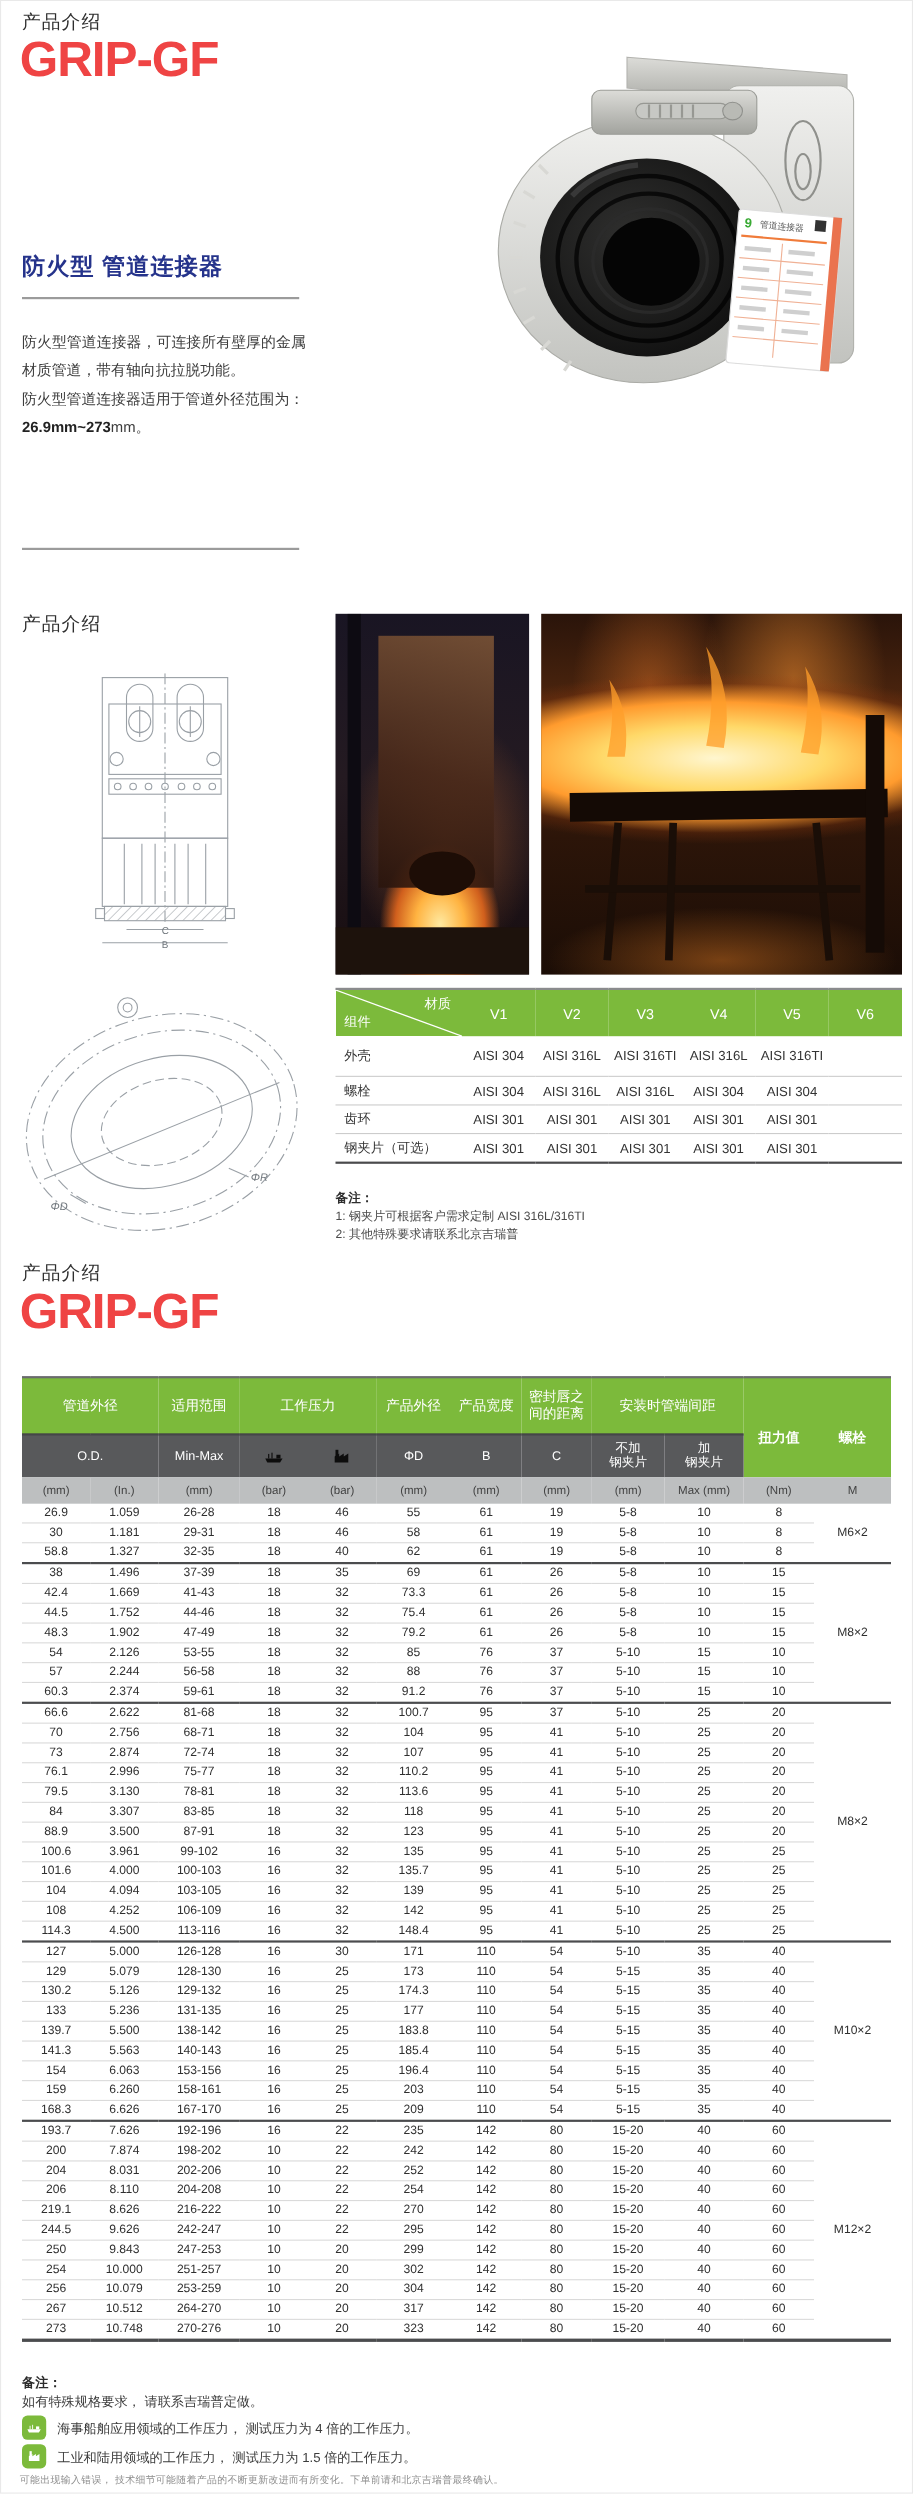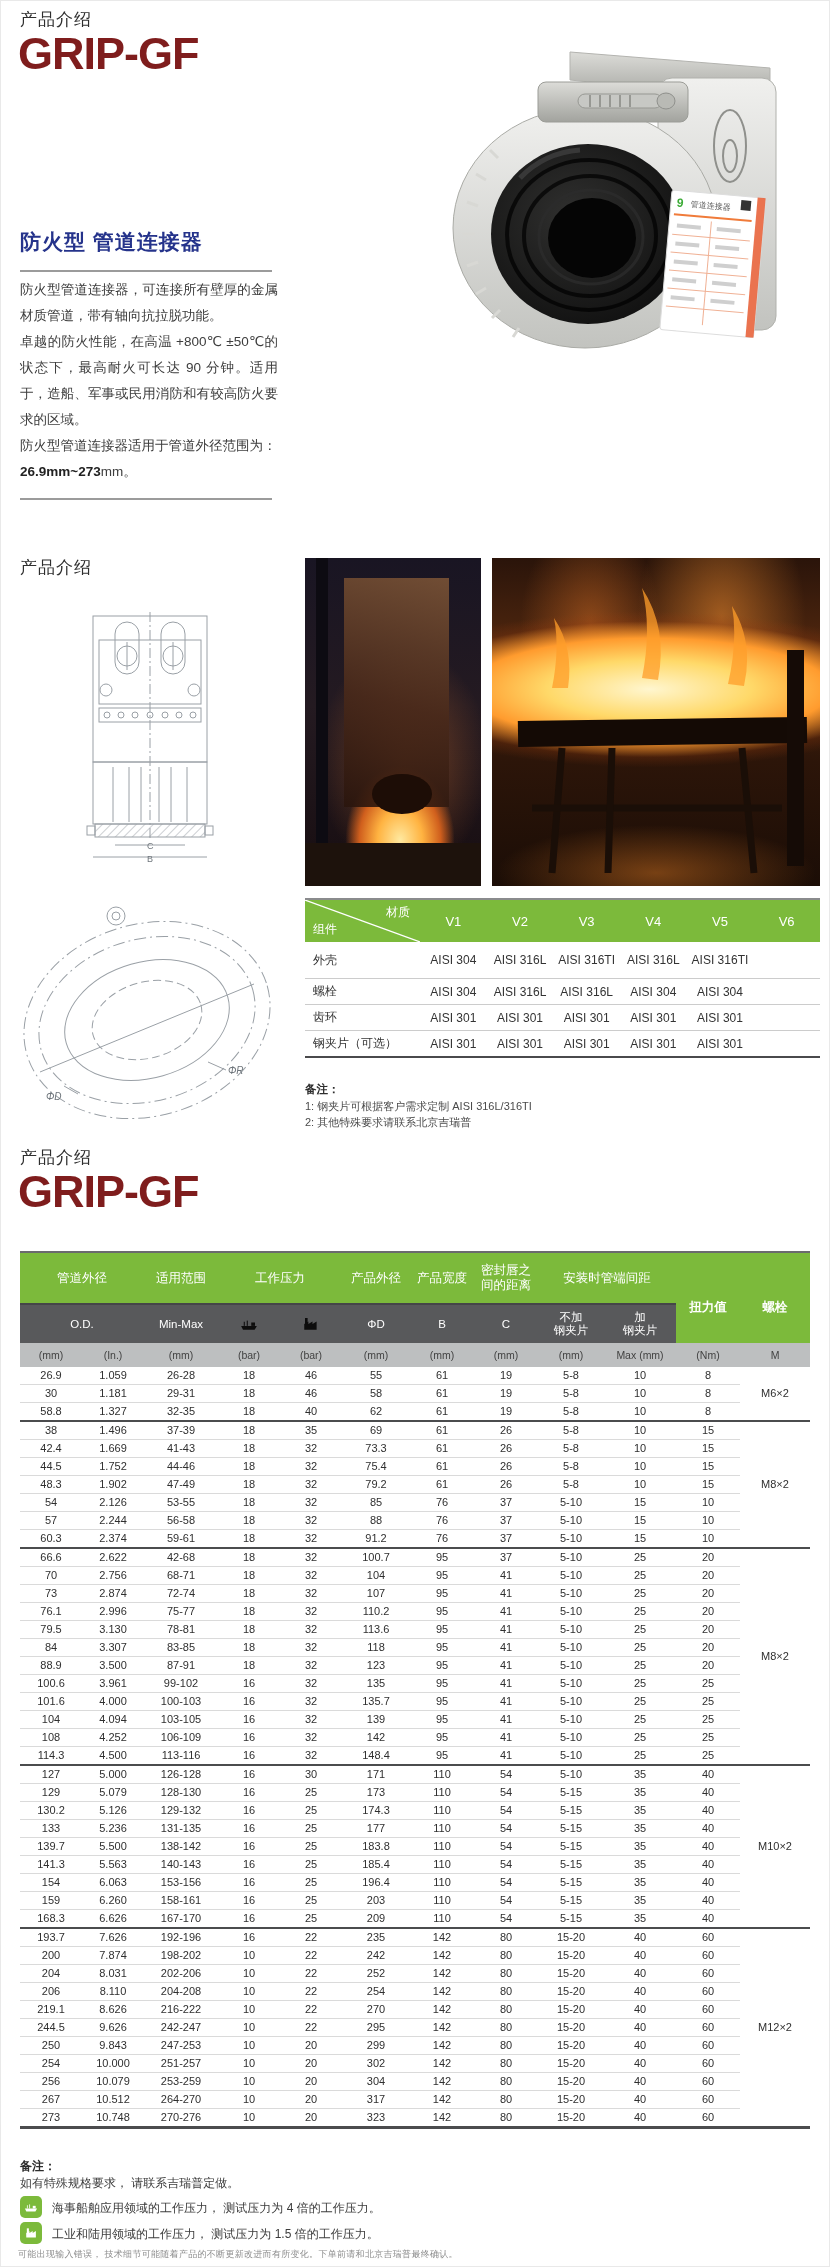--- a/index.html
+++ b/index.html
@@ -1,21 +1,21 @@
 <!DOCTYPE html>
 <html><head>
 <meta charset="utf-8">
 <style>
   html,body{margin:0;padding:0;background:#fafafa;}
   .page{position:relative;width:830px;height:2267px;margin:0 auto;background:#ffffff;
         box-shadow:inset 0 0 0 1px #e9e9e9;overflow:hidden;
         font-family:"Liberation Sans","DejaVu Sans",sans-serif;color:#3c3c3c;}
   .abs{position:absolute;}
   .eyebrow{font-size:17px;color:#2e2e2e;letter-spacing:1px;}
-  .brand{font-size:45px;font-weight:800;color:#7f1d1d;letter-spacing:-1px;}
+  .brand{font-size:45px;font-weight:800;color:#ef4444;letter-spacing:-1px;}
   .subtitle{font-size:21px;font-weight:800;color:#25338B;letter-spacing:1px;}
   .divider{height:2px;background:#9b9b9b;}
   .desc{width:258px;font-size:13.5px;line-height:26px;text-align:justify;color:#3d3d3d;}
   .desc p{margin:0;}
   .bold{font-weight:bold;color:#222;}
 
   
   .photo{overflow:hidden;}
   .photo1{background:
     radial-gradient(70px 95px at 54% 86%, #ffe9a0 0%, #ffb341 32%, #d05f1d 58%, rgba(40,16,8,0) 78%),
@@ -155,23 +155,22 @@
           <rect x="8" y="105" width="24" height="4"></rect>
             <rect x="48" y="105" width="24" height="4"></rect>
         </g>
       </g>
     </svg>
   </div>
 
   <div class="abs subtitle" style="left:20px;top:228px;">防火型 管道连接器</div>
   <div class="abs divider" style="left:20px;top:270px;width:252px;"></div>
 
-  <div class="abs desc" style="left:20px;top:277px;">
+  <div class="abs desc" style="left:20px;top:298px;">
     <p>防火型管道连接器，可连接所有壁厚的金属材质管道，带有轴向抗拉脱功能。</p>
-    <p>卓越的防火性能，在高温 +800℃ ±50℃的状态下，最高耐火可长达 90 分钟。适用于，造船、军事或民用消防和有较高防火要求的区域。</p>
     <p><span>防火型管道连接器适用于管道外径范围为：</span><br>
       <span class="bold">26.9mm~273</span><span>mm。</span>
     </p>
   </div>
   <div class="abs divider" style="left:20px;top:498px;width:252px;"></div>
 
   <div class="abs eyebrow" style="left:20px;top:556px;">产品介绍</div>
 
   <div class="abs" style="left:85px;top:612px;">
     <svg width="132" height="252" viewBox="0 0 132 252">
@@ -532,21 +531,21 @@
           <td>91.2</td>
           <td>76</td>
           <td>37</td>
           <td>5-10</td>
           <td>15</td>
           <td>10</td>
         </tr>
         <tr class="group-start">
           <td>66.6</td>
           <td>2.622</td>
-          <td>42-68</td>
+          <td>81-68</td>
           <td>18</td>
           <td>32</td>
           <td>100.7</td>
           <td>95</td>
           <td>37</td>
           <td>5-10</td>
           <td>25</td>
           <td>20</td>
           <td class="bolt-cell" rowspan="12">M8×2</td>
         </tr>

